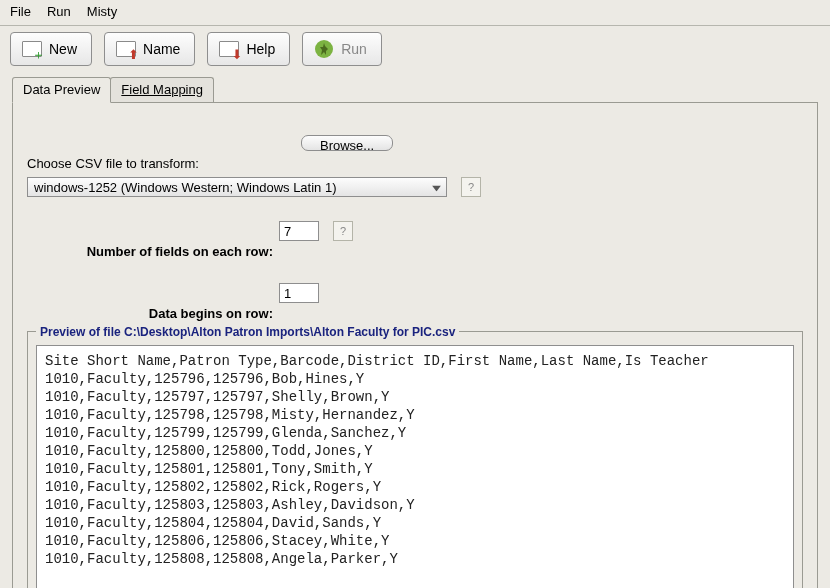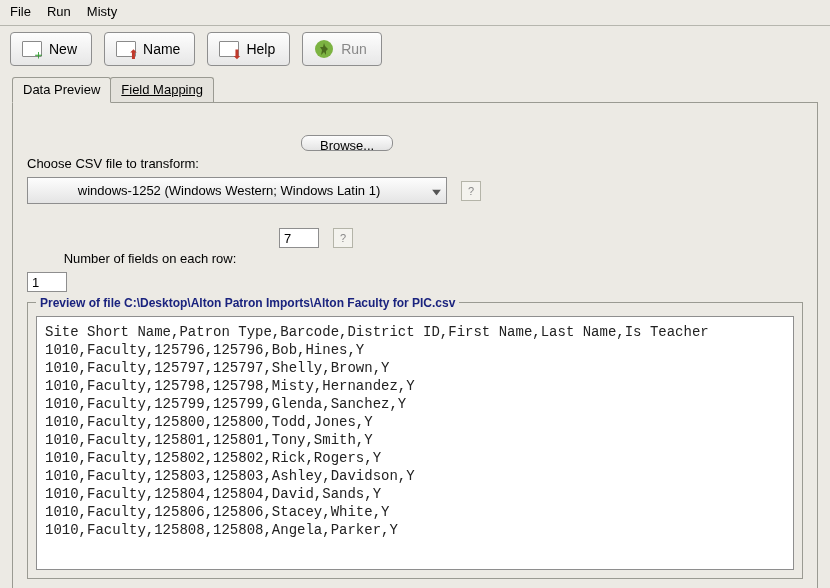--- a/index.html
+++ b/index.html
@@ -114,21 +114,22 @@
     align-items: center;
     margin-bottom: 6px;
   }
   .form-row .lbl {
     width: 246px;
     text-align: left;
     padding-right: 6px;
     margin-top: 41px;
   }
   .form-row .lbl.right {
-    text-align: center;
+    text-align: right;
+    font-weight: bold;
   }
   .txtfield {
     background: #fff;
     border: 1px solid #8e8e8e;
     height: 20px;
     padding: 1px 4px;
     font-family: Tahoma, Geneva, sans-serif;
     font-size: 13px;
     box-sizing: border-box;
   }
@@ -142,29 +143,28 @@
     height: 16px;
     cursor: default;
   }
   .selectwrap {
     position: relative;
     display: inline-block;
   }
   .selectbox {
     background: linear-gradient(#fdfdfd,#e4e4e4);
     border: 1px solid #8e8e8e;
-    height: 27px;
+    height: 20px;
     padding: 1px 22px 1px 6px;
     font-size: 13px;
     box-sizing: border-box;
     display: flex;
     align-items: center;
     white-space: nowrap;
     overflow: hidden;
-    justify-content: center;
   }
   .selectwrap .caret {
     position: absolute;
     right: 6px;
     top: 50%;
     transform: translateY(-50%);
     pointer-events: none;
   }
   .help-box {
     display: inline-flex;
@@ -290,20 +290,21 @@
       <span class="help-box">?</span>
     </div>
 
     <div class="form-row">
       <span class="lbl right">Number of fields on each row:</span>
       <input class="txtfield" style="width: 40px;" value="7">
       <span class="help-box">?</span>
     </div>
 
     <div class="form-row">
+      <span class="lbl right">Data begins on row:</span>
       <input class="txtfield" style="width: 40px;" value="1">
     </div>
 
     <div class="preview-fieldset">
       <span class="preview-legend">Preview of file C:\Desktop\Alton Patron Imports\Alton Faculty for PIC.csv</span>
       <div class="preview-area">Site Short Name,Patron Type,Barcode,District ID,First Name,Last Name,Is Teacher
 1010,Faculty,125796,125796,Bob,Hines,Y
 1010,Faculty,125797,125797,Shelly,Brown,Y
 1010,Faculty,125798,125798,Misty,Hernandez,Y
 1010,Faculty,125799,125799,Glenda,Sanchez,Y

